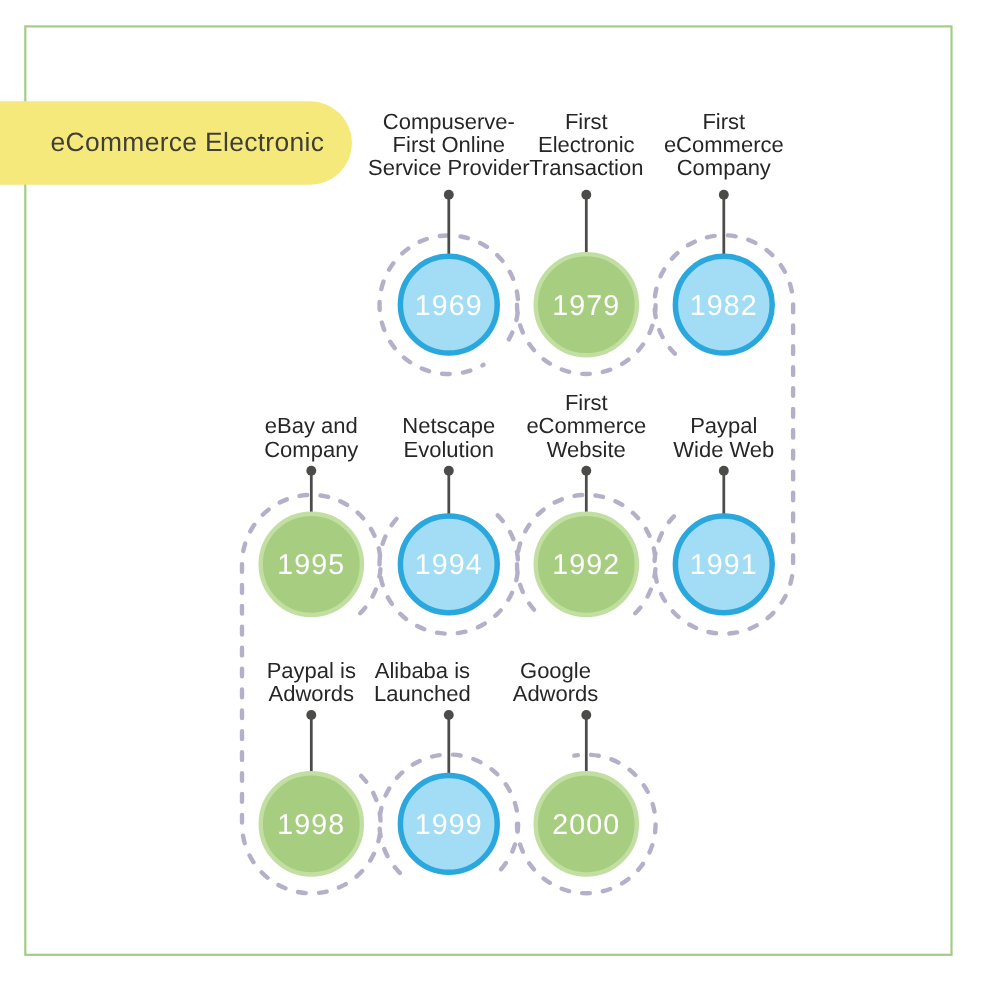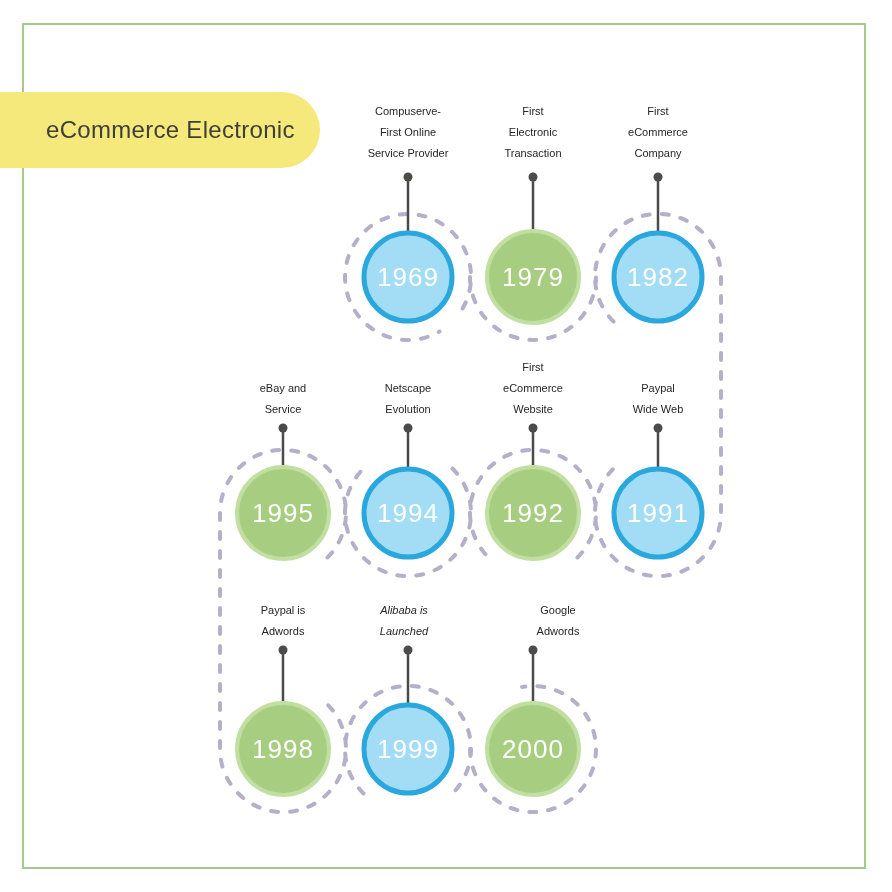--- a/index.html
+++ b/index.html
@@ -47,21 +47,21 @@
     position: absolute;
     left: 0;
     top: 0;
     z-index: 2;
   }
   .milestone-label {
     position: absolute;
     transform: translateX(-50%);
     width: 190px;
     text-align: center;
-    font-size: 11px;
+    font-size: 20px;
     line-height: 21px;
     color: var(--label-text, #262626);
     white-space: pre-line;
     z-index: 4;
   }
   .year-text {
     font-size: 26px;
     letter-spacing: 1px;
     font-family: "Liberation Sans", sans-serif;
   }
@@ -135,28 +135,28 @@
       <div class="milestone-label" style="left: 408px; bottom: 728px;">Compuserve-
 First Online
 Service Provider</div>
       <div class="milestone-label" style="left: 533px; bottom: 728px;">First
 Electronic
 Transaction</div>
       <div class="milestone-label" style="left: 658px; bottom: 728px;">First
 eCommerce
 Company</div>
       <div class="milestone-label" style="left: 283px; bottom: 472px;">eBay and
-Service</div>
+Company</div>
       <div class="milestone-label" style="left: 408px; bottom: 472px;">Netscape
 Evolution</div>
       <div class="milestone-label" style="left: 533px; bottom: 472px;">First
 eCommerce
 Website</div>
       <div class="milestone-label" style="left: 658px; bottom: 472px;">Paypal
 Wide Web</div>
       <div class="milestone-label" style="left: 283px; bottom: 250px;">Paypal is
 Adwords</div>
-      <div class="milestone-label" style="left: 404px; bottom: 250px; font-style: italic;">Alibaba is
+      <div class="milestone-label" style="left: 384px; bottom: 250px;">Alibaba is
 Launched</div>
-      <div class="milestone-label" style="left: 558px; bottom: 250px;">Google
+      <div class="milestone-label" style="left: 505px; bottom: 250px;">Google
 Adwords</div>
     </div>
 </div>
 
 </body></html>

